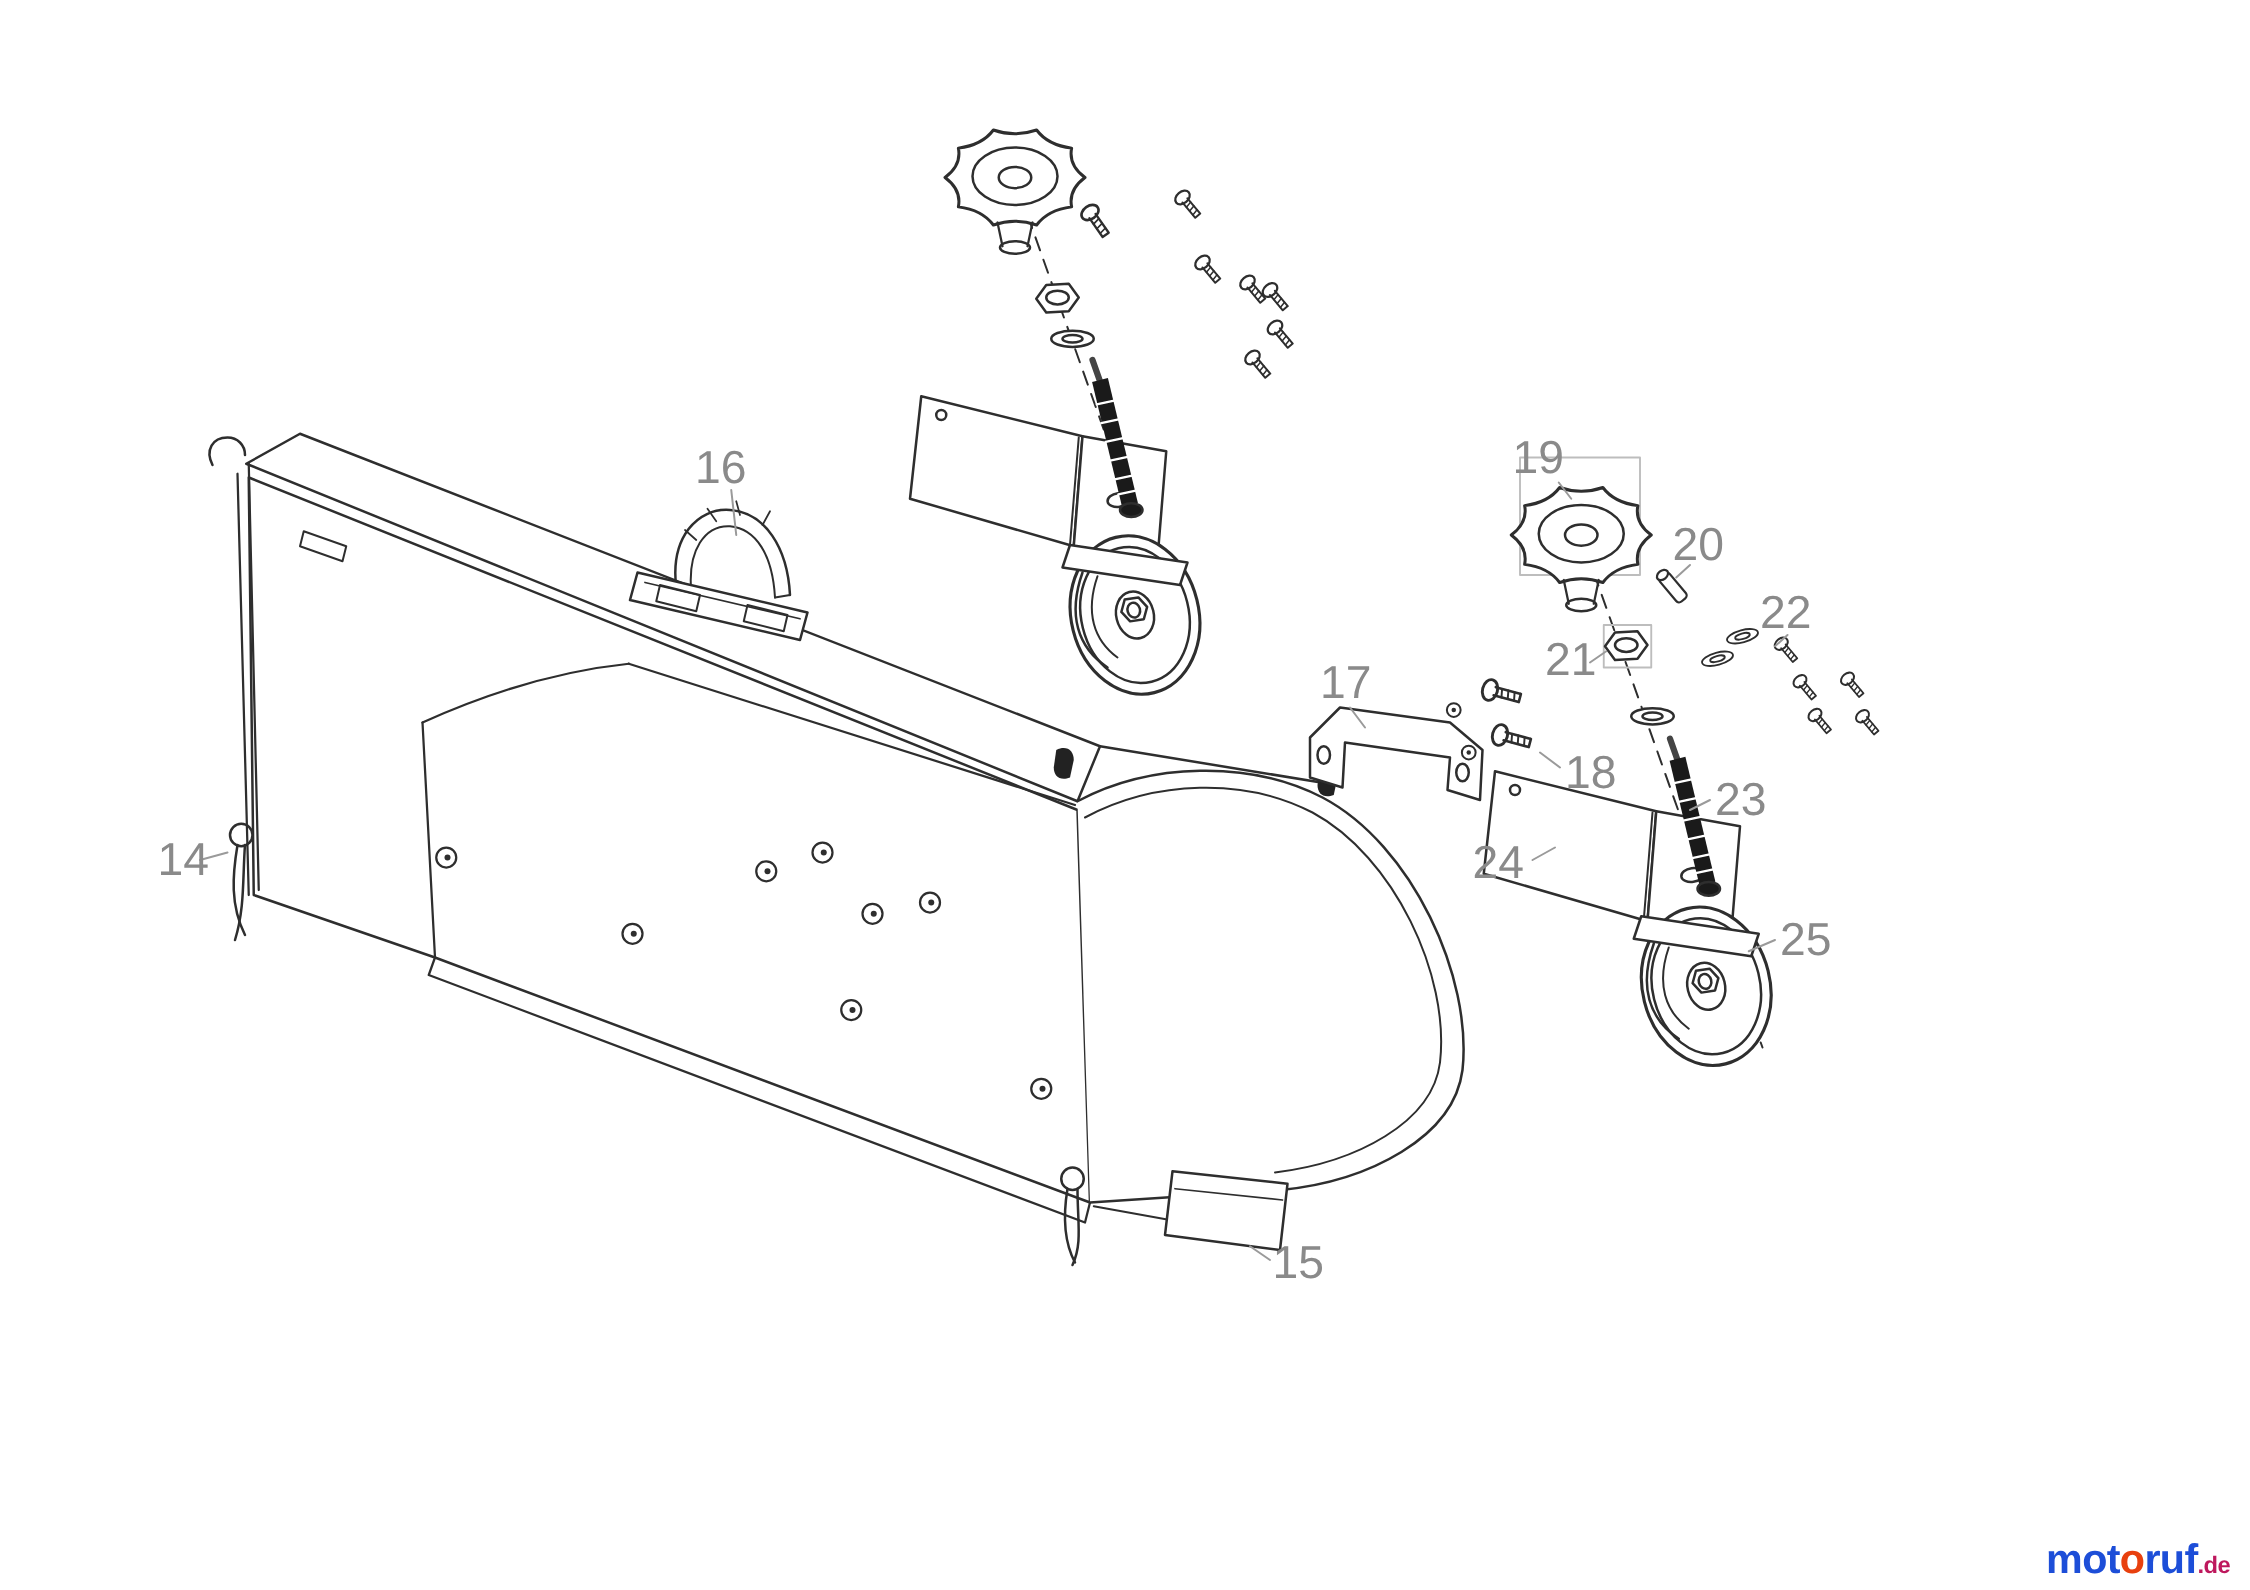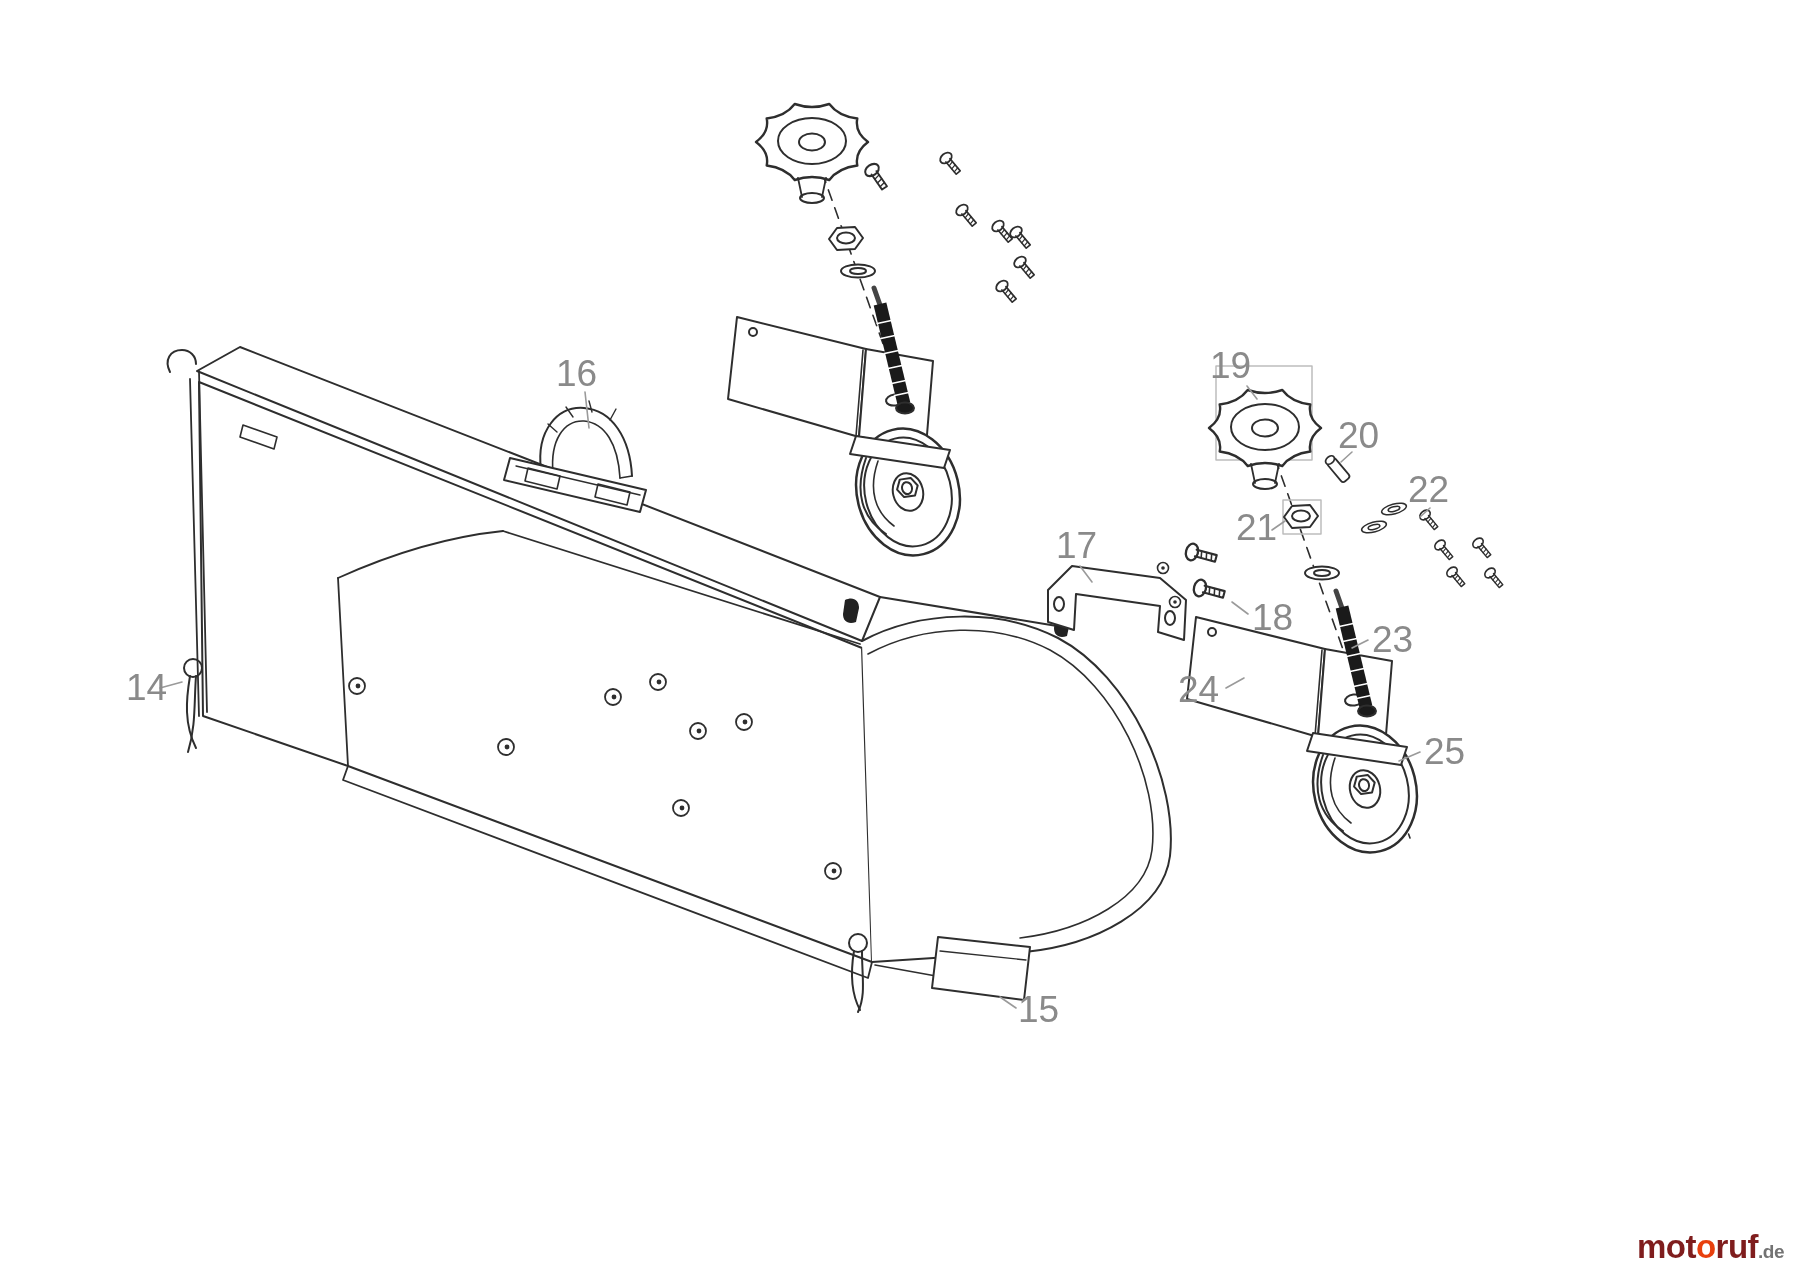--- a/index.html
+++ b/index.html
@@ -4,23 +4,23 @@
 <style>
   html,body{margin:0;padding:0;background:#fff}
   .stage{position:relative;width:1800px;height:1272px;background:#fff;overflow:hidden;
          font-family:"Liberation Sans",sans-serif}
   .stage svg{position:absolute;left:0;top:0}
   .lbl{font-family:"Liberation Sans",sans-serif;font-size:37px;fill:#8a8a8a}
   .leader{stroke:#9a9a9a;stroke-width:1.6;fill:none}
   .logo{position:absolute;right:16px;bottom:6px;font-weight:bold;font-size:33px;
         letter-spacing:-0.5px;text-decoration:none;cursor:pointer;
         font-family:"Liberation Sans",sans-serif}
-  .lg-b{color:#7f1d1d}
+  .lg-b{color:#1d4ed8}
   .lg-a{color:#e8400e}
-  .lg-d{color:#737373;font-size:19px}
+  .lg-d{color:#be185d;font-size:19px}
 </style>
 </head>
 <body>
 
 <div class="stage">
 
 <svg width="1800" height="1272" viewBox="0 0 1800 1272" stroke="#2e2e2e" fill="none" stroke-width="2" stroke-linejoin="round" stroke-linecap="round">
 
   <defs>
 

